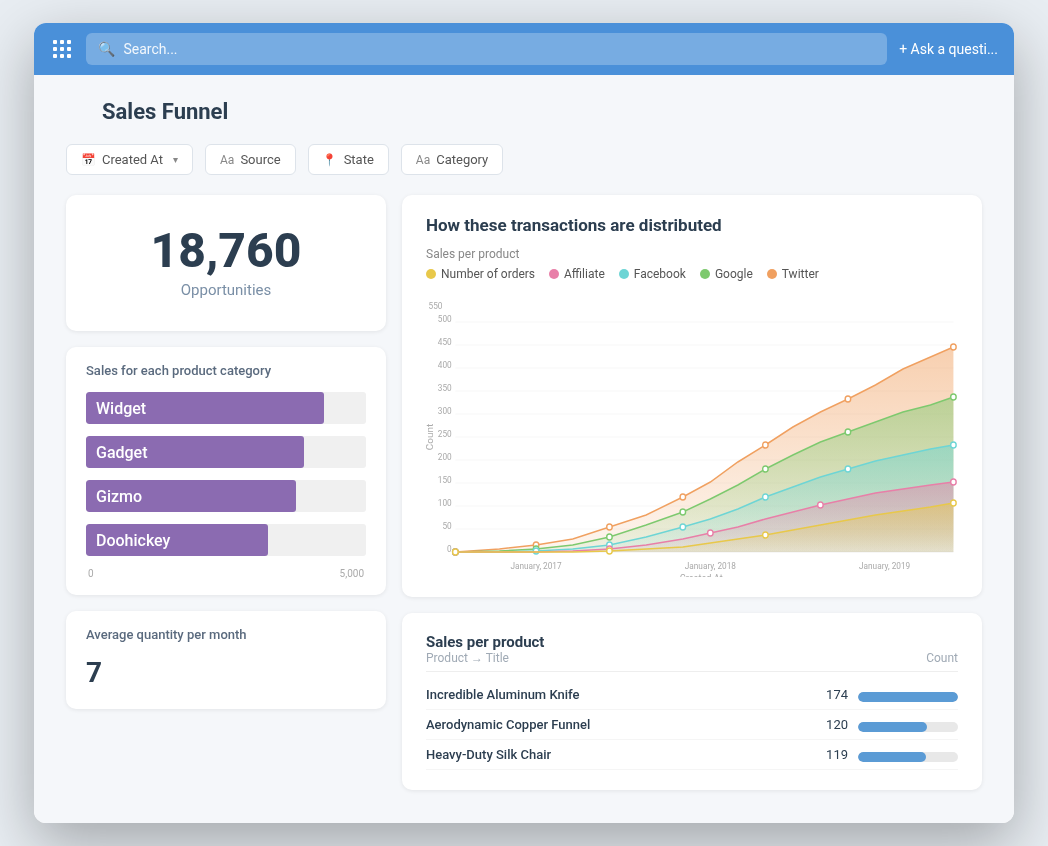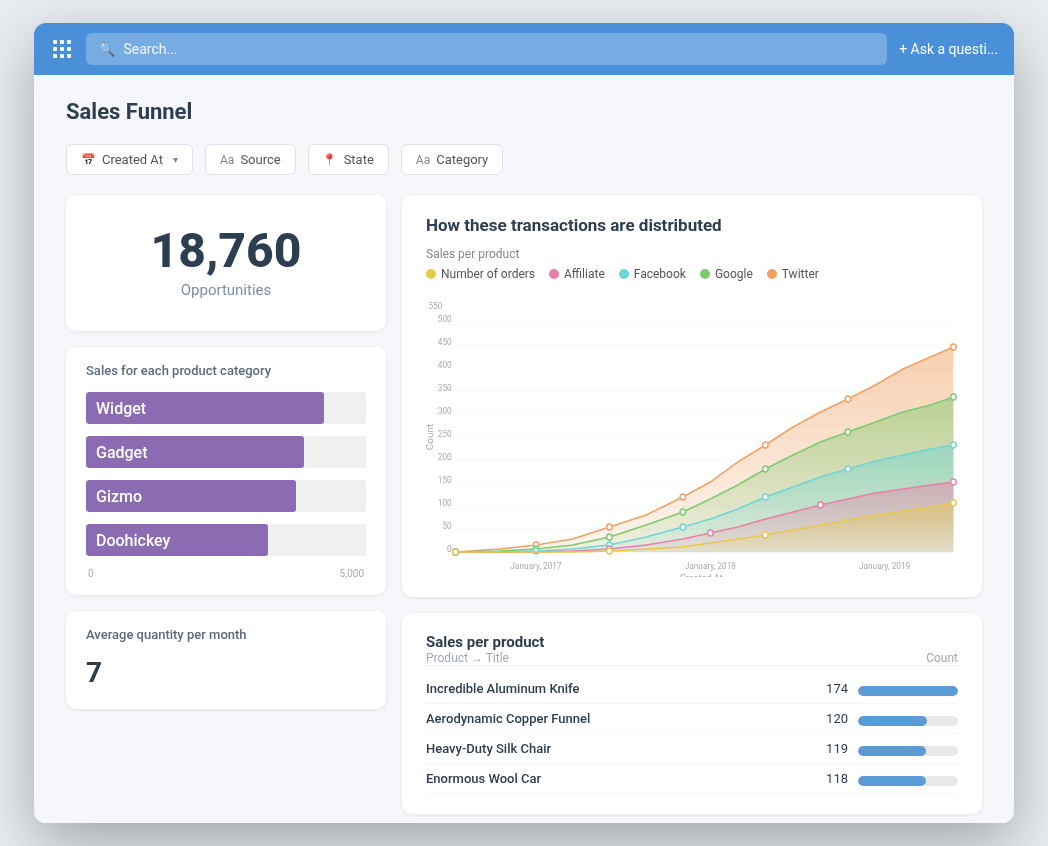--- a/index.html
+++ b/index.html
@@ -64,20 +64,21 @@
       flex: 1;
       background: #f5f7fa;
       overflow-y: auto;
       padding: 24px 32px;
     }
     .page-title {
       font-size: 22px;
       font-weight: 700;
       color: #2c3e50;
       margin-bottom: 20px;
+      margin-left: 36px;
     }
     .filters {
       display: flex;
       gap: 12px;
       margin-bottom: 20px;
     }
     .filter-pill {
       background: #fff;
       border: 1px solid #dde3ea;
       border-radius: 6px;
@@ -191,20 +192,21 @@
       margin-bottom: 6px;
     }
     .product-card { padding: 20px 24px; }
     .product-title { font-size: 15px; font-weight: 700; color: #2c3e50; }
     .product-col-headers {
       display: flex;
       justify-content: space-between;
       font-size: 12px;
       color: #a0aab5;
       margin-bottom: 8px;
+      padding-bottom: 6px;
       border-bottom: 1px solid #eee;
     }
     .product-row {
       display: flex;
       justify-content: space-between;
       align-items: flex-end;
       padding: 7px 0;
       border-bottom: 1px solid #f5f5f5;
       font-size: 13px;
     }
@@ -490,24 +492,17 @@
               <div class="product-bar-fill" style="width:69%;"></div>
             </div>
           </div>
           <div class="product-row">
             <span class="product-name">Heavy-Duty Silk Chair</span>
             <span class="product-count">119</span>
             <div class="product-bar">
               <div class="product-bar-fill" style="width:68%;"></div>
             </div>
           </div>
-          <div class="product-row">
-            <span class="product-name">Enormous Wool Car</span>
-            <span class="product-count">118</span>
-            <div class="product-bar">
-              <div class="product-bar-fill" style="width:68%;"></div>
-            </div>
-          </div>
         </div>
       </div>
     </div>
   </div>
 </div>
 
 </body></html>

